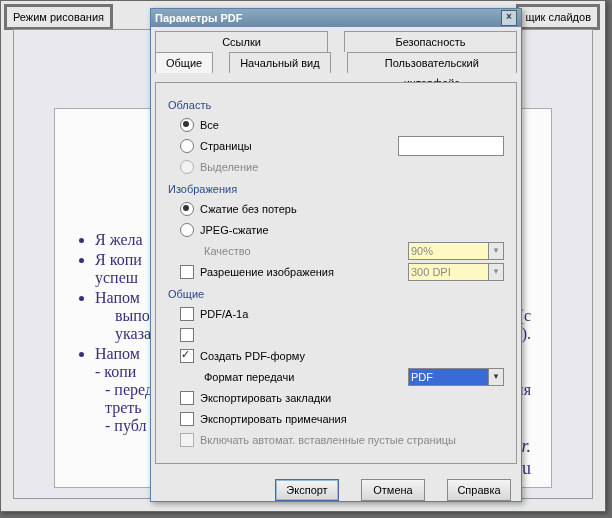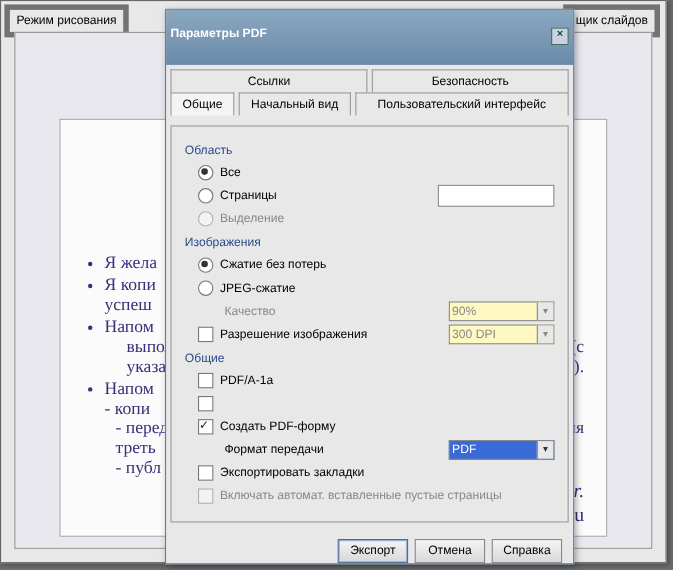--- a/index.html
+++ b/index.html
@@ -1,29 +1,29 @@
 <!DOCTYPE html>
 <html><head>
 <meta charset="utf-8">
 <style>
 html,body{margin:0;padding:0;width:612px;height:518px;font-family:Arial,sans-serif;font-size:11px;background:#6b6b6b;overflow:hidden}
 .bg-window{position:absolute;left:0;top:0;width:604px;height:510px;background:#e8e8e8;border:1px solid #666;box-shadow:2px 2px 4px rgba(0,0,0,.3)}
 .bg-tabs{position:absolute;left:3px;top:3px;right:3px;height:22px;display:flex}
-.bg-tab{height:20px;line-height:20px;padding:0 6px;border:5px solid #737373;background:#e8e8e8;margin-right:2px;font-size:11px}
+.bg-tab{height:20px;line-height:20px;padding:0 6px;border:3px solid #737373;background:#e8e8e8;margin-right:2px;font-size:11px}
 .bg-tab.last{margin-left:auto}
 .bg-doc{position:absolute;left:12px;top:28px;right:12px;bottom:12px;background:#e8e8ee;border:1px solid #999;padding:18px 10px 10px 10px;box-sizing:border-box}
 .bg-content{position:absolute;left:40px;top:78px;right:40px;bottom:10px;background:#fbfbfb;border:1px solid #aaa;padding:120px 20px 20px 20px;box-sizing:border-box;color:#3b2e7a;font-family:'Times New Roman',serif;font-size:16px}
 .bg-content ul{list-style:disc;margin:0;padding-left:20px}
 .bg-content li{margin:2px 0}
 .bg-blue-rects{position:absolute;left:55px;top:90px}
 .blue-rect{width:40px;height:18px;background:#3a5abf;margin-bottom:20px}
 .dialog{position:absolute;left:150px;top:8px;width:370px;background:#e8e8e8;border:1px solid #5a82a8;box-shadow:2px 2px 6px rgba(0,0,0,.35)}
-.titlebar{height:18px;background:linear-gradient(#8ba8c0,#6a8aa8);display:flex;align-items:flex-start;padding:16px 4px;color:#fff;font-size:11px;font-weight:bold}
+.titlebar{height:18px;background:linear-gradient(#8ba8c0,#6a8aa8);display:flex;align-items:center;padding:0 4px;color:#fff;font-size:11px;font-weight:bold}
 .close-btn{margin-left:auto;width:14px;height:14px;background:#c7d4df;border:1px solid #466;font-size:10px;line-height:12px;text-align:center;color:#244;cursor:pointer}
-.tabs-row{display:flex;margin:4px 4px 0 4px;gap:4px}
+.tabs-row{display:flex;margin:4px 4px 0 4px;gap:16px}
 .tabs-row.top .tab{flex:1}
 .tab{height:20px;line-height:20px;text-align:center;border:1px solid #999;border-bottom:none;background:#e8e8e8;font-size:11px;cursor:pointer}
 .tab.active{background:#f4f4f4;position:relative;z-index:2}
 .tabs-row.bottom{margin-top:0}
 .tabs-row.bottom .tab{padding:0 10px}
 .tabs-row.bottom .tab:nth-child(3){flex:1}
 .panel{margin:10px 4px 4px 4px;border:1px solid #999;background:#e8e8e8;padding:10px 12px 12px 12px;position:relative;top:-1px}
 .group-label{color:#2a4a8a;font-size:11px;margin:6px 0 4px 0}
 .row{display:flex;align-items:center;height:20px;margin:1px 0;padding-left:12px}
 .row.sub{padding-left:36px}
@@ -35,21 +35,21 @@
 .check.sel::after{content:"✓";position:absolute;left:0;top:-2px;font-size:11px;color:#222}
 .lbl{font-size:11px;color:#000}
 .lbl .u{}
 .lbl.dis{color:#888}
 .input-text{width:100px;height:16px;border:1px solid #888;background:#fff;margin-left:auto}
 .combo{width:90px;height:16px;border:1px solid #888;background:#fff;margin-left:auto;display:flex;align-items:center;font-size:11px;padding:0 2px;position:relative}
 .combo.dis{color:#888;background:#fef9c3}
 .combo .arrow{position:absolute;right:0;top:0;width:14px;height:16px;border-left:1px solid #888;text-align:center;line-height:14px;font-size:9px;background:#e8e8e8}
 .combo.sel{background:#3a6ad8;color:#fff}
 .combo.sel .arrow{background:#e8e8e8;color:#333}
-.btn-row{display:flex;justify-content:flex-end;gap:6px;padding:10px 10px 0 0}
+.btn-row{display:flex;justify-content:flex-end;gap:22px;padding:10px 10px 0 0}
 .btn{height:22px;min-width:64px;border:1px solid #888;background:linear-gradient(#f4f4f4,#d8d8d8);font-size:11px;cursor:pointer}
 .btn.default{border:1px solid #466b9c;box-shadow:0 0 0 1px #9cb8d8 inset}
 .spacer{flex:1}
 </style>
 </head>
 <body>
 
 <div class="bg-window">
   <div class="bg-tabs">
     <div class="bg-tab">Режим рисования</div>
@@ -151,20 +151,24 @@
         <div class="combo sel">
           <span>PDF</span>
           <span class="arrow">▾</span>
         </div>
       </div>
     <div class="row">
         <span class="check"></span>
         <span class="lbl"><span class="u">Э</span>кспортировать закладки</span>
       </div>
     <div class="row">
+        <span class="check"></span>
+        <span class="lbl">Экспортироват<span class="u">ь</span> примечания</span>
+      </div>
+    <div class="row">
         <span class="check dis"></span>
         <span class="lbl dis">Включать автомат. вставленные пустые страницы</span>
       </div>
 
   </div>
   <div class="btn-row">
     <button class="btn default">Экспорт</button>
     <button class="btn">Отмена</button>
     <button class="btn">Справка</button>
   </div>

